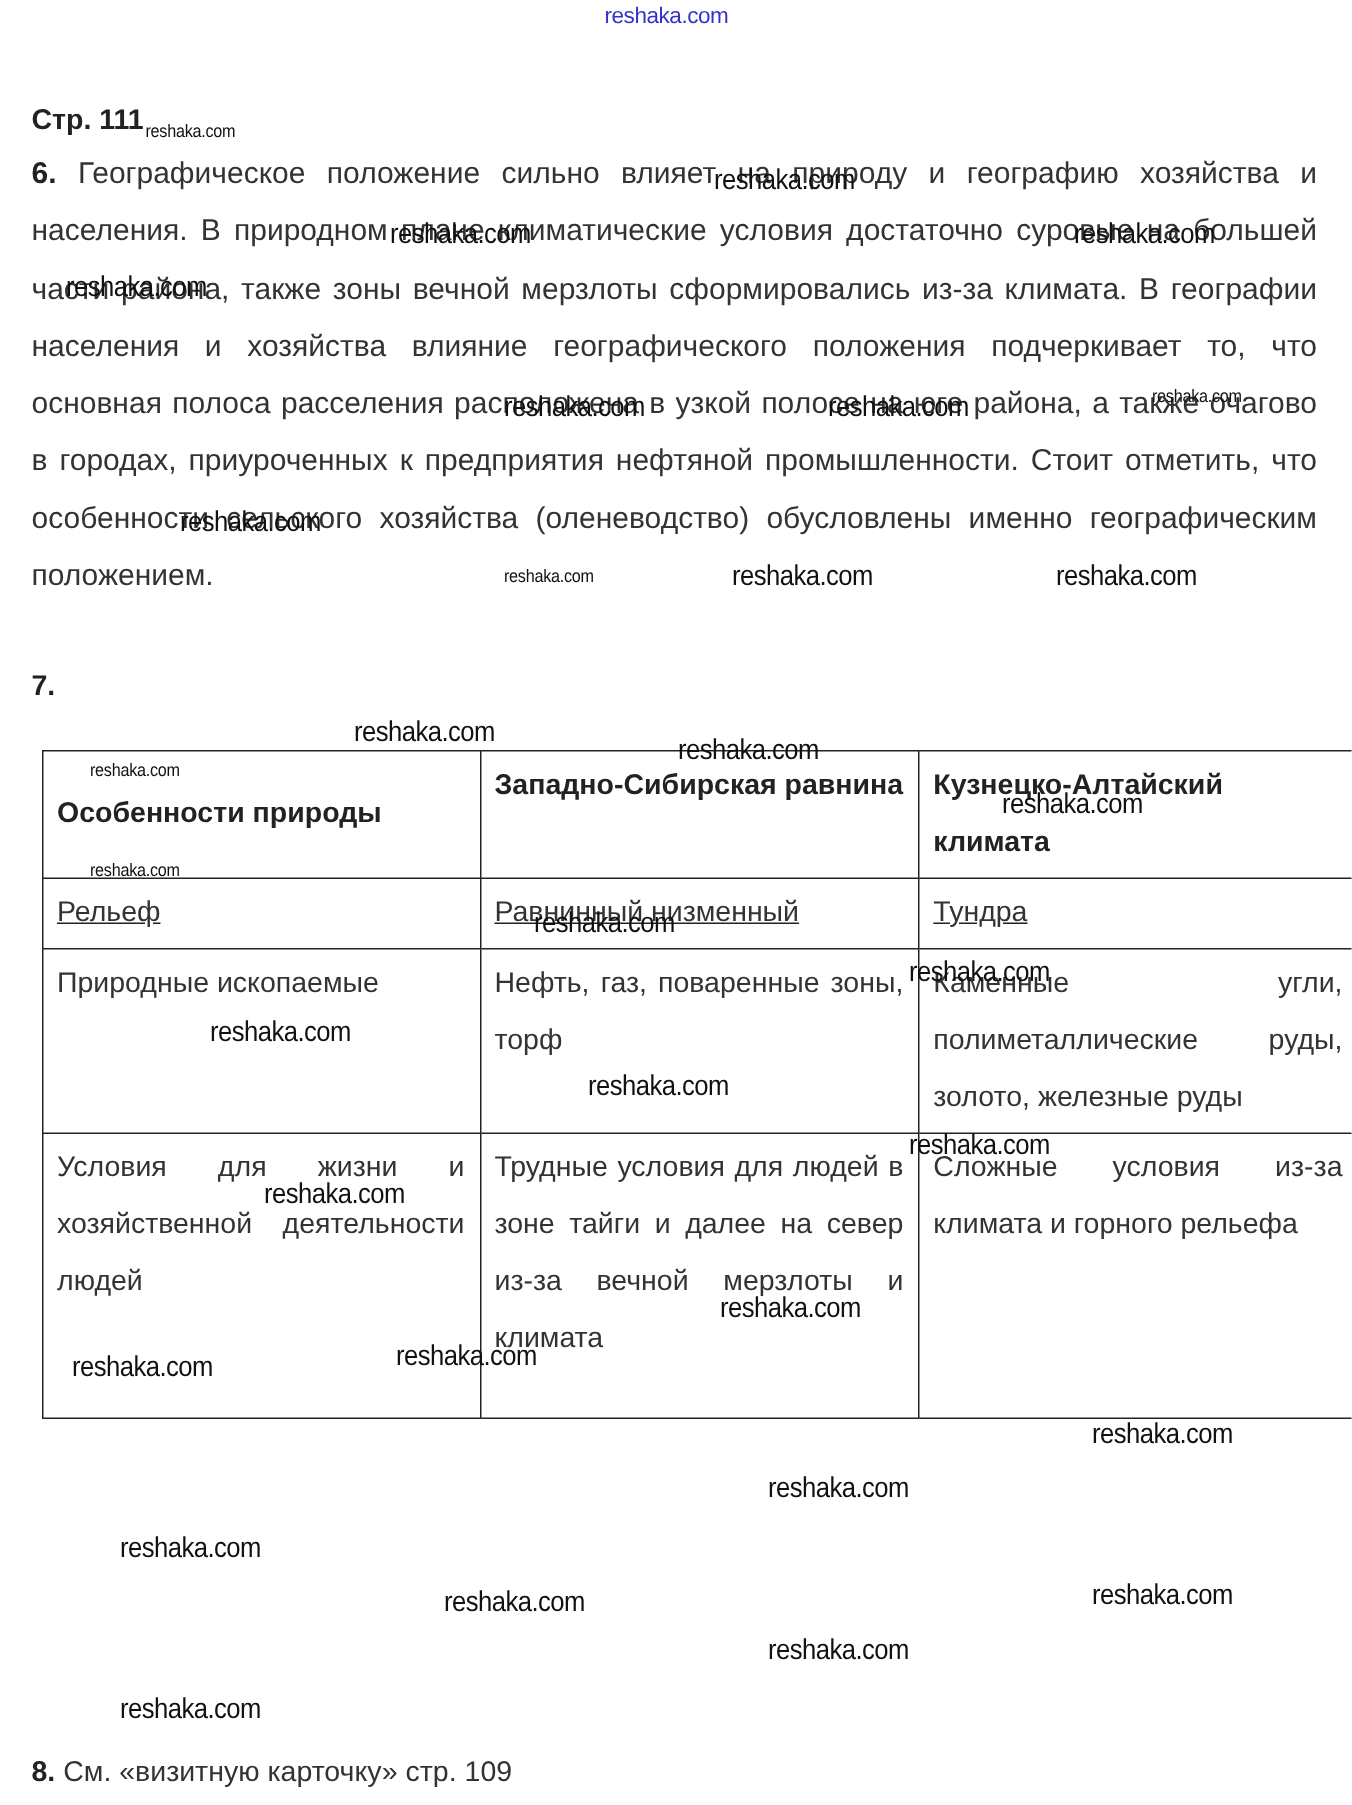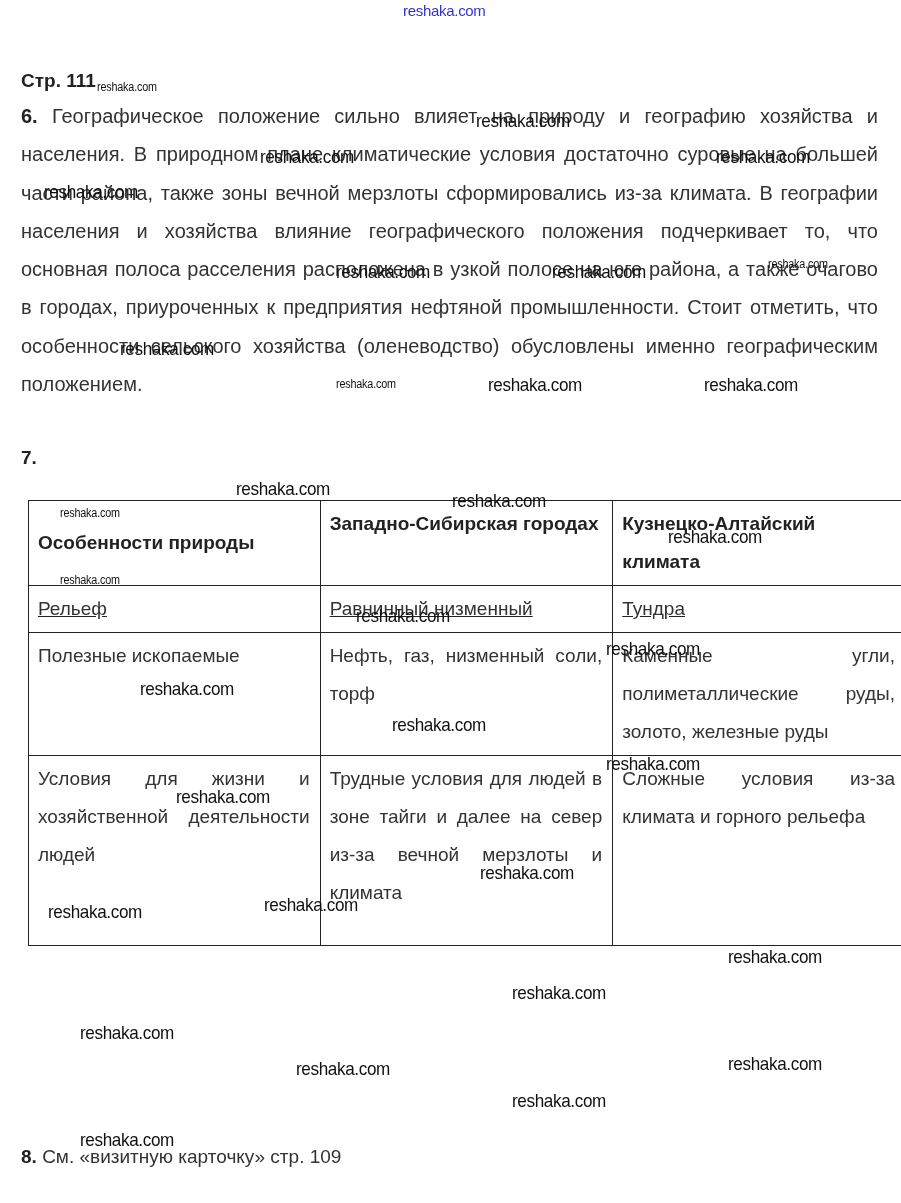--- a/index.html
+++ b/index.html
@@ -14,21 +14,21 @@
   .para { position: absolute; left: 21px; width: 857px; font-size: 20px; color: #333; line-height: 38.3px; text-align: justify; }
   .para .num { font-weight: bold; color: #222; }
   .task7 { position: absolute; left: 21px; top: 447px; font-size: 19px; font-weight: bold; color: #222; }
   table.nature { position: absolute; left: 28px; top: 500px; width: 878px; border-collapse: collapse; }
   table.nature td, table.nature th { border: 1.5px solid #222; vertical-align: top; padding: 4px 10px 4px 9px;
         font-size: 19px; line-height: 38px; color: #333; text-align: justify; font-weight: normal; }
   table.nature th { font-weight: bold; color: #222; text-align: left; }
   table.nature col.c1 { width: 292px; }
   table.nature col.c2 { width: 293px; }
   table.nature col.c3 { width: 293px; }
-  .task8 { position: absolute; left: 21px; top: 1146px; font-size: 19px; color: #333; }
+  .task8 { position: absolute; left: 21px; top: 1171px; font-size: 19px; color: #333; }
   .task8 .num { font-weight: bold; color: #222; }
 </style>
 </head>
 <body>
 
 <div class="top-logo">reshaka.com</div>
 
 <div class="page-heading"><span>Стр. 111</span></div>
 
 <p class="para" style="top:97px; margin:0;"><span class="num">6.</span> <span>Географическое положение сильно влияет на природу и географию хозяйства и населения. В природном плане климатические условия достаточно суровые на большей части района, также зоны вечной мерзлоты сформировались из-за климата. В географии населения и хозяйства влияние географического положения подчеркивает то, что основная полоса расселения расположена в узкой полосе на юге района, а также очагово в городах, приуроченных к предприятия нефтяной промышленности. Стоит отметить, что особенности сельского хозяйства (оленеводство) обусловлены именно географическим положением.</span></p>
@@ -37,31 +37,31 @@
 
 <table class="nature">
   <colgroup>
       <col class="c1">
       <col class="c2">
       <col class="c3">
     </colgroup>
   <tbody>
       <tr style="height:77px;">
     <th style="vertical-align:middle;">Особенности природы</th>
-    <th>Западно-Сибирская городах</th>
+    <th>Западно-Сибирская равнина</th>
     <th>Кузнецко-Алтайский климата</th>
   </tr>
   <tr style="height:38px;text-decoration:underline;">
     <td>Рельеф</td>
     <td>Равнинный низменный</td>
     <td>Тундра</td>
   </tr>
   <tr style="height:115px;">
-    <td>Полезные ископаемые</td>
-    <td>Нефть, газ, низменный соли, торф</td>
+    <td>Природные ископаемые</td>
+    <td>Нефть, газ, поваренные зоны, торф</td>
     <td>Каменные угли, полиметаллические руды, золото, железные руды</td>
   </tr>
   <tr style="height:190px;">
     <td>Условия для жизни и хозяйственной деятельности людей</td>
     <td>Трудные условия для людей в зоне тайги и далее на север из-за вечной мерзлоты и климата</td>
     <td>Сложные условия из-за климата и горного рельефа</td>
   </tr>
 </tbody>
   </table>
 

